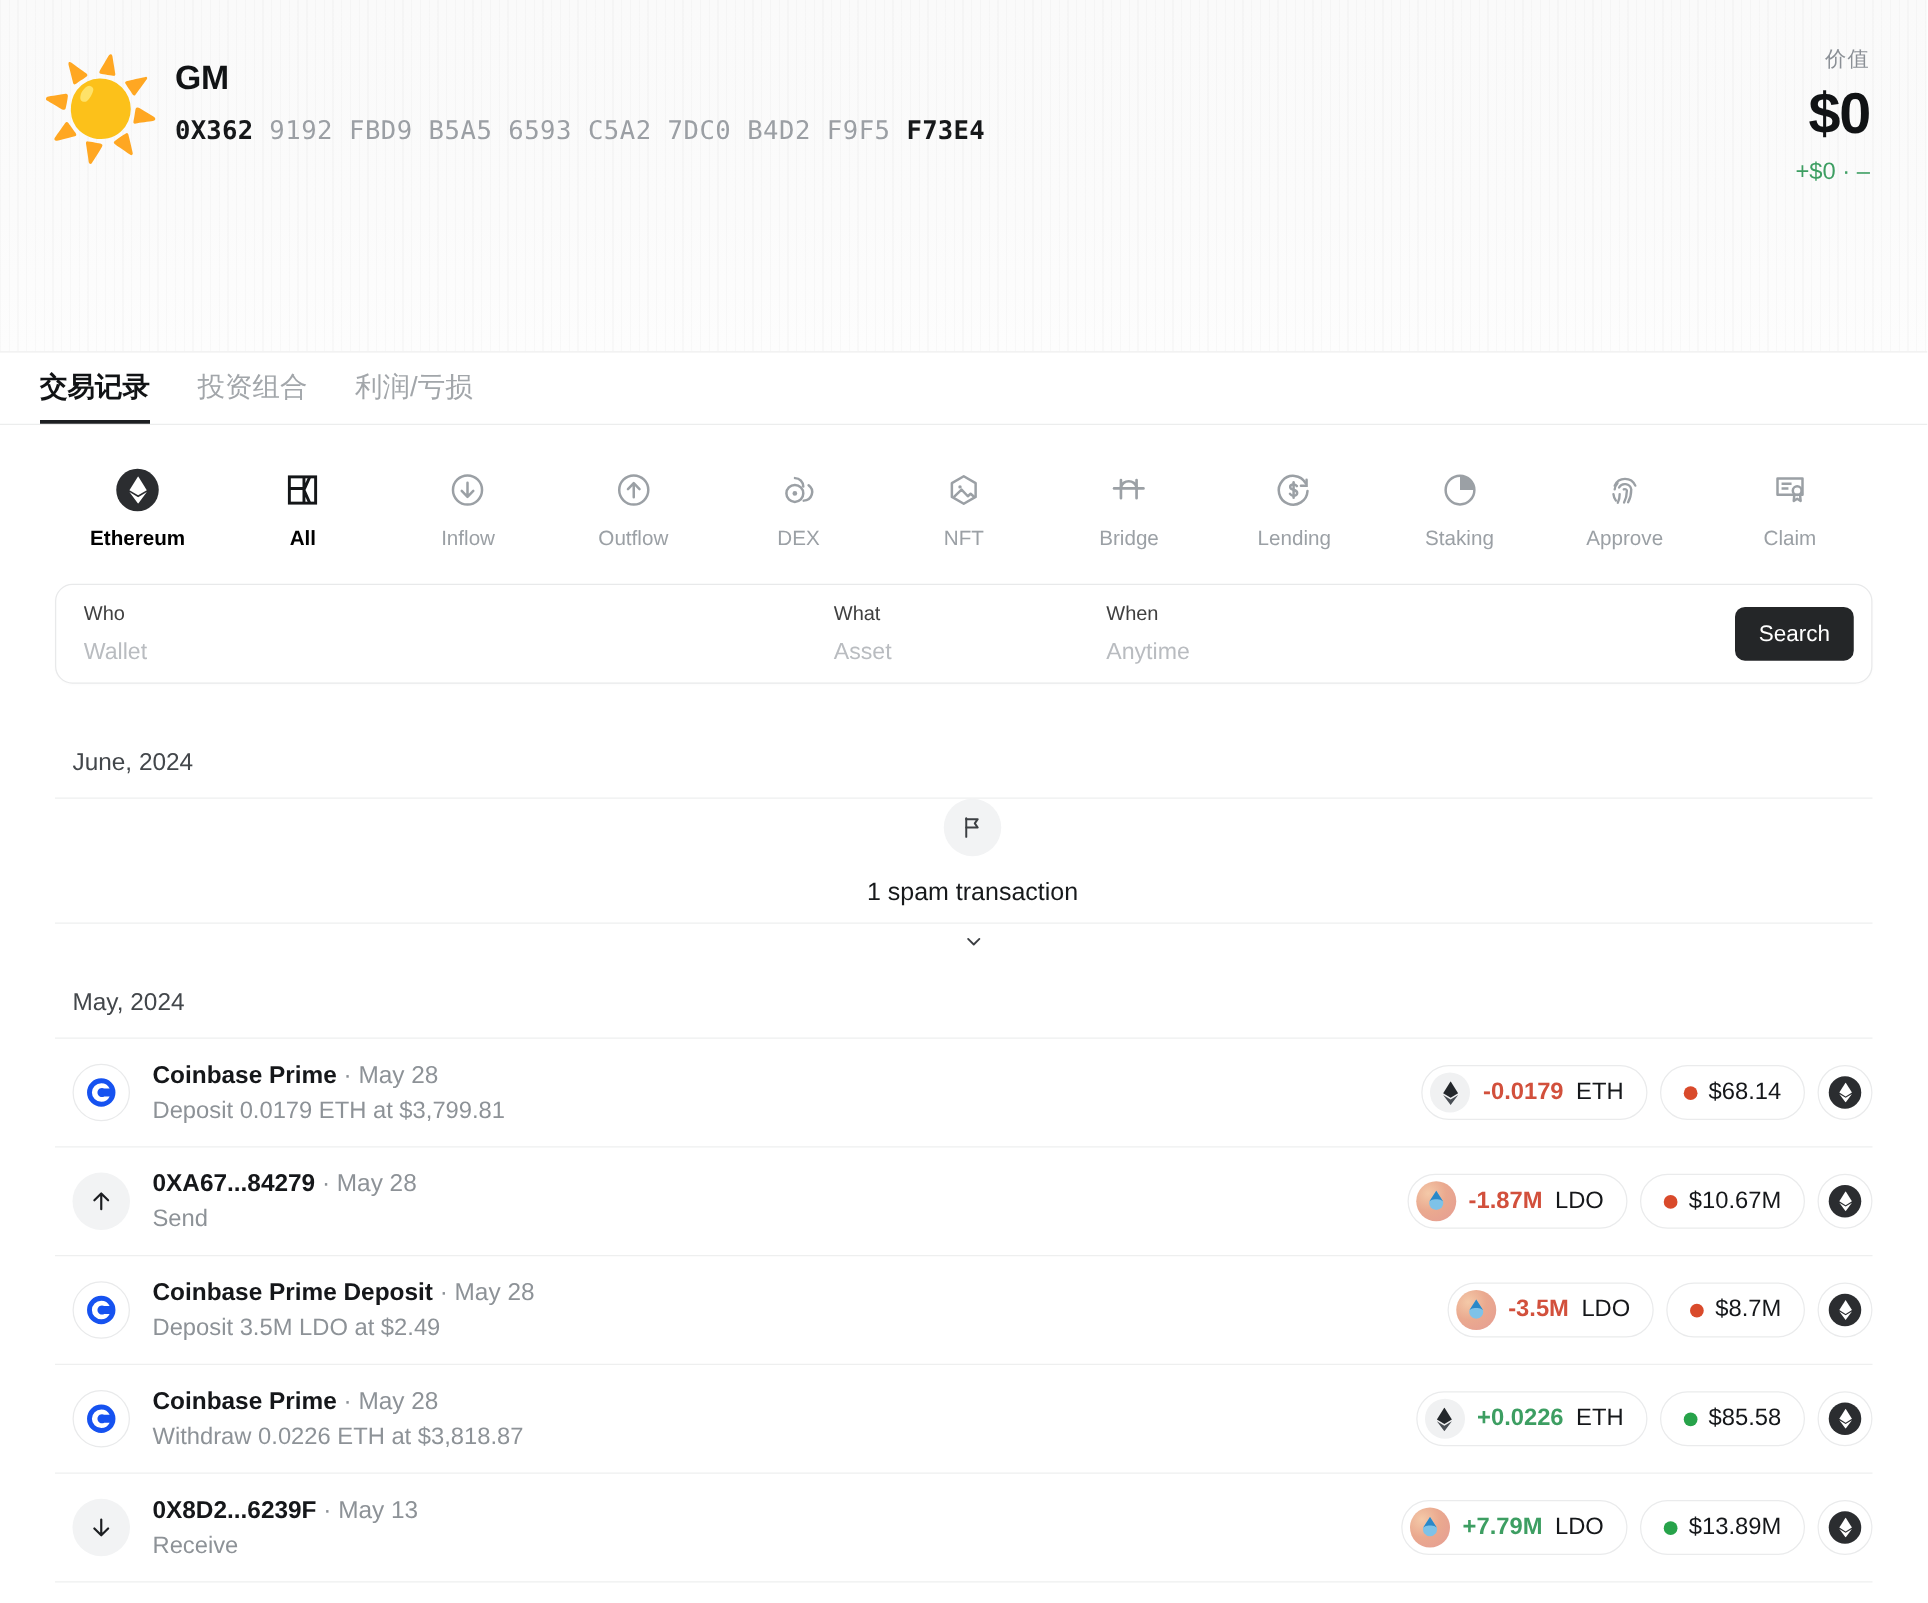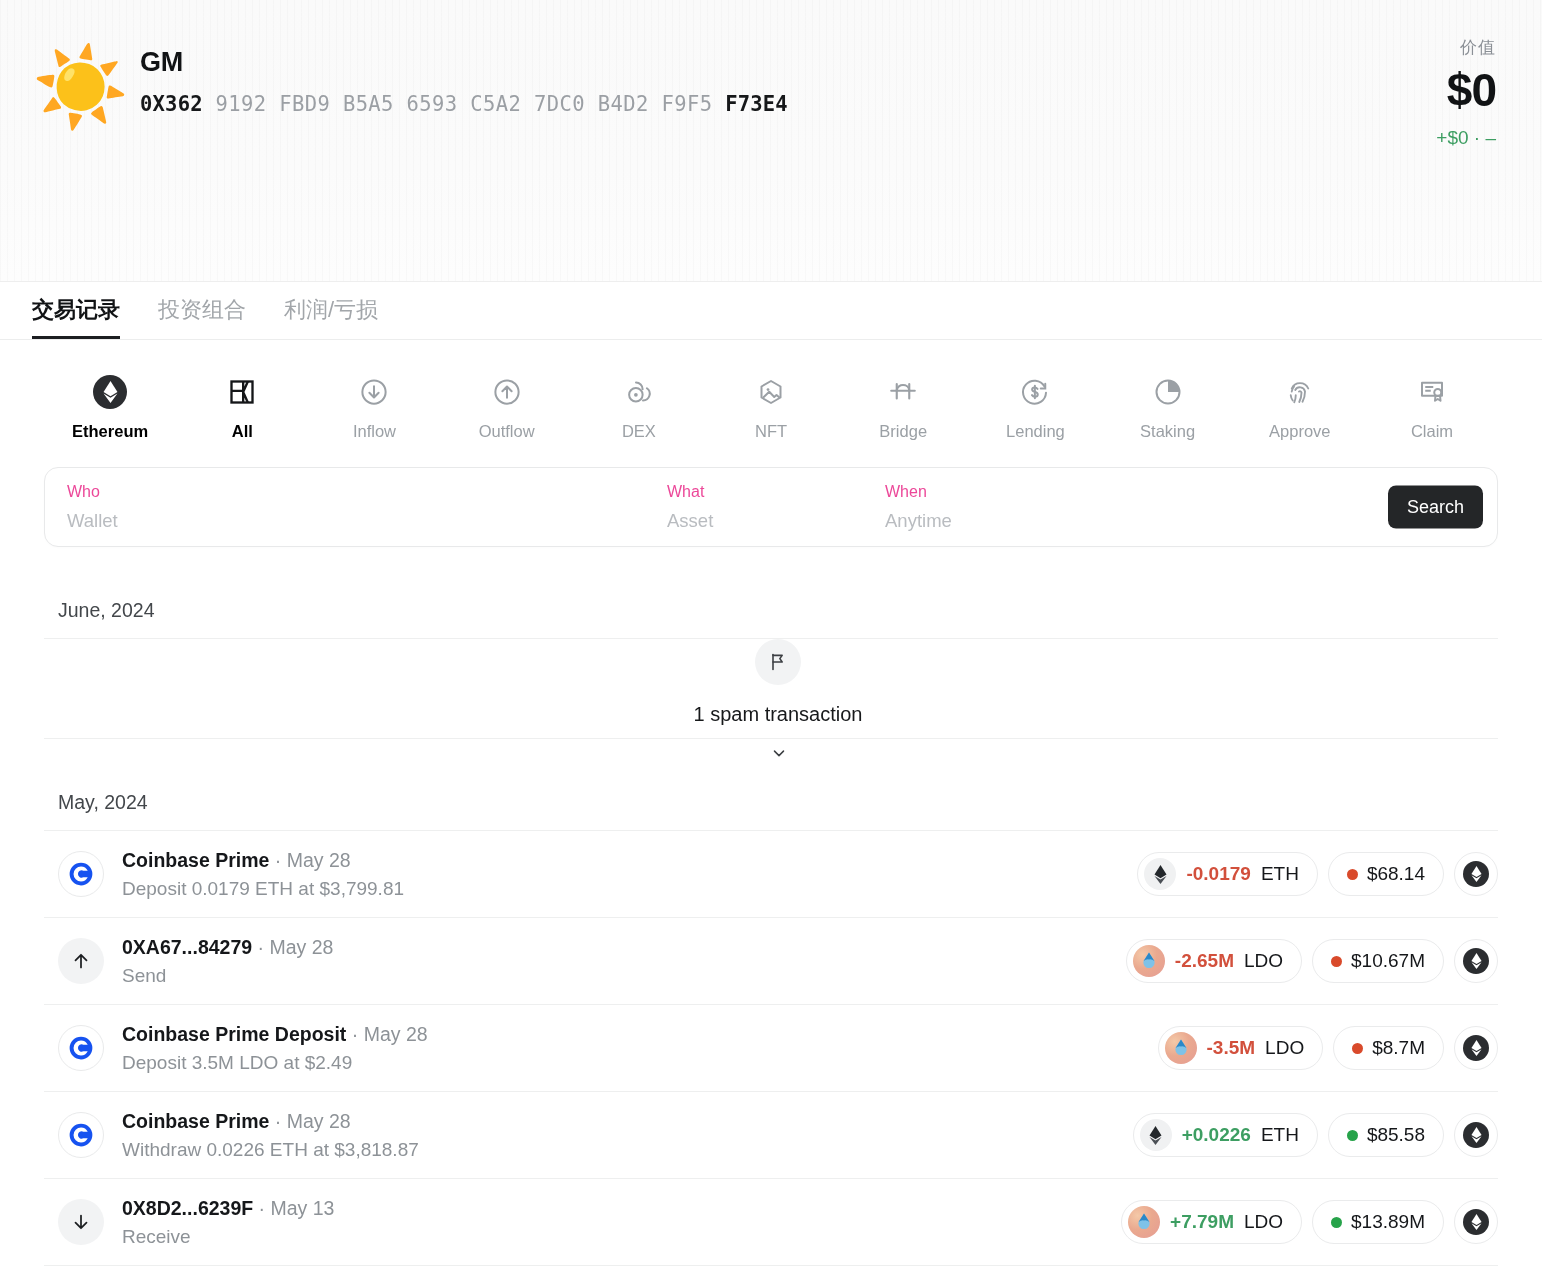--- a/index.html
+++ b/index.html
@@ -80,21 +80,21 @@
   .search-wrap { padding: 26px 44px 0 44px; }
   .search-bar {
     position: relative; display: flex; align-items: stretch;
     height: 80px; border: 1px solid #e8e9ea; border-radius: 14px;
     background: #fff; box-shadow: 0 1px 2px rgba(0,0,0,0.015);
   }
   .search-field { display: flex; flex-direction: column; justify-content: center; padding-left: 22px; }
   .search-field.who  { flex: 0 0 600px; }
   .search-field.what { flex: 0 0 218px; }
   .search-field.when { flex: 1 1 auto; }
-  .sf-label { font-size: 16px; color: #ec4899; font-weight: 500; margin-bottom: 9px; }
+  .sf-label { font-size: 16px; color: #404040; font-weight: 500; margin-bottom: 9px; }
   .sf-value { font-size: 18.5px; color: #b9bcc0; }
   .search-btn {
     position: absolute; right: 14px; top: 50%; transform: translateY(-50%);
     background: #242628; color: #fff; border: none; border-radius: 8px;
     font-family: inherit; font-size: 18px; padding: 11px 19px; cursor: pointer;
   }
 
   
   .list { padding: 0 44px; }
   .month-head {
@@ -402,21 +402,21 @@
       </span>
     </div>
     <div class="tx-right">
       <span class="pill">
         <span class="token-ico ldo">
           <svg width="14" height="18" viewBox="0 0 14 18">
               <path d="M7 0.6 L12.4 9 A5.6 5.6 0 1 1 1.6 9 Z" fill="#7ec2e8"></path>
               <path d="M7 0.6 L12.4 9 A6.6 6.6 0 0 0 7 7.4 A6.6 6.6 0 0 0 1.6 9 Z" fill="#2a88c8"></path>
             </svg>
         </span>
-        <span class="amount neg">-2.65M</span>
+        <span class="amount neg">-1.87M</span>
         <span class="ticker">LDO</span>
       </span>
       <span class="pill usd">
         <span class="dot neg"></span>
         <span class="usdval">$10.67M</span>
       </span>
       <span class="chain-badge">
         <span class="inner">
             <svg width="11" height="16" viewBox="0 0 12 19">
               <path d="M6 0 L0 9.6 L6 13.2 L12 9.6 Z" fill="#fff"></path>

